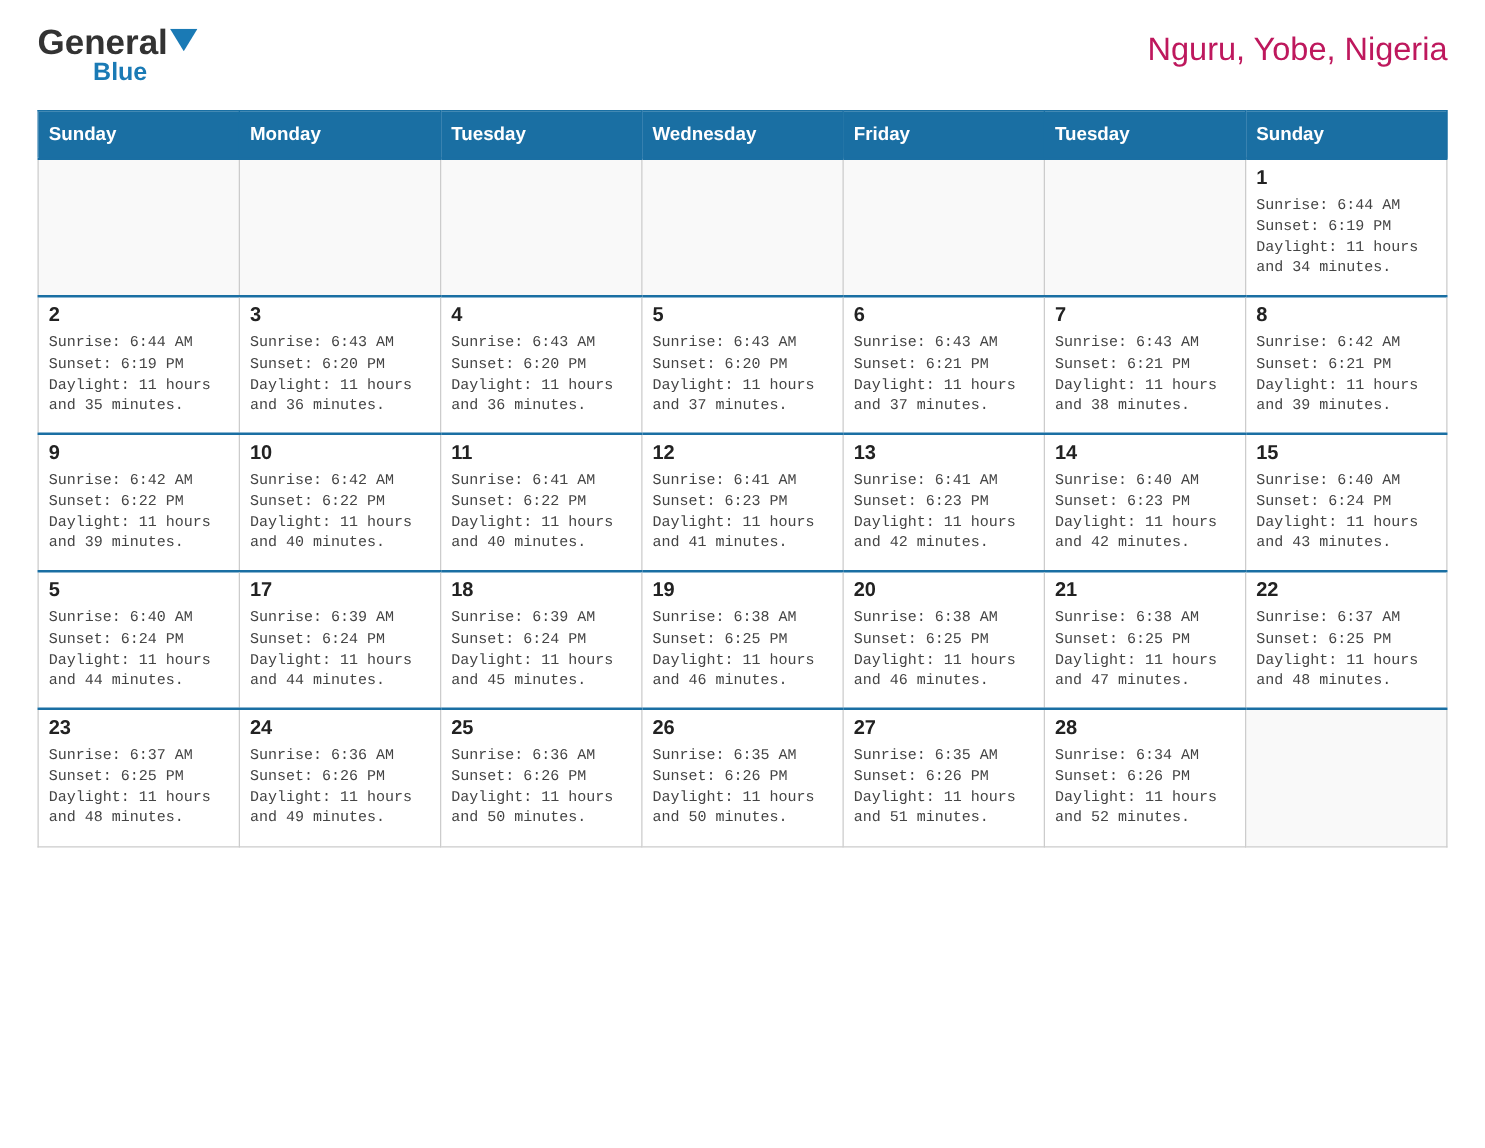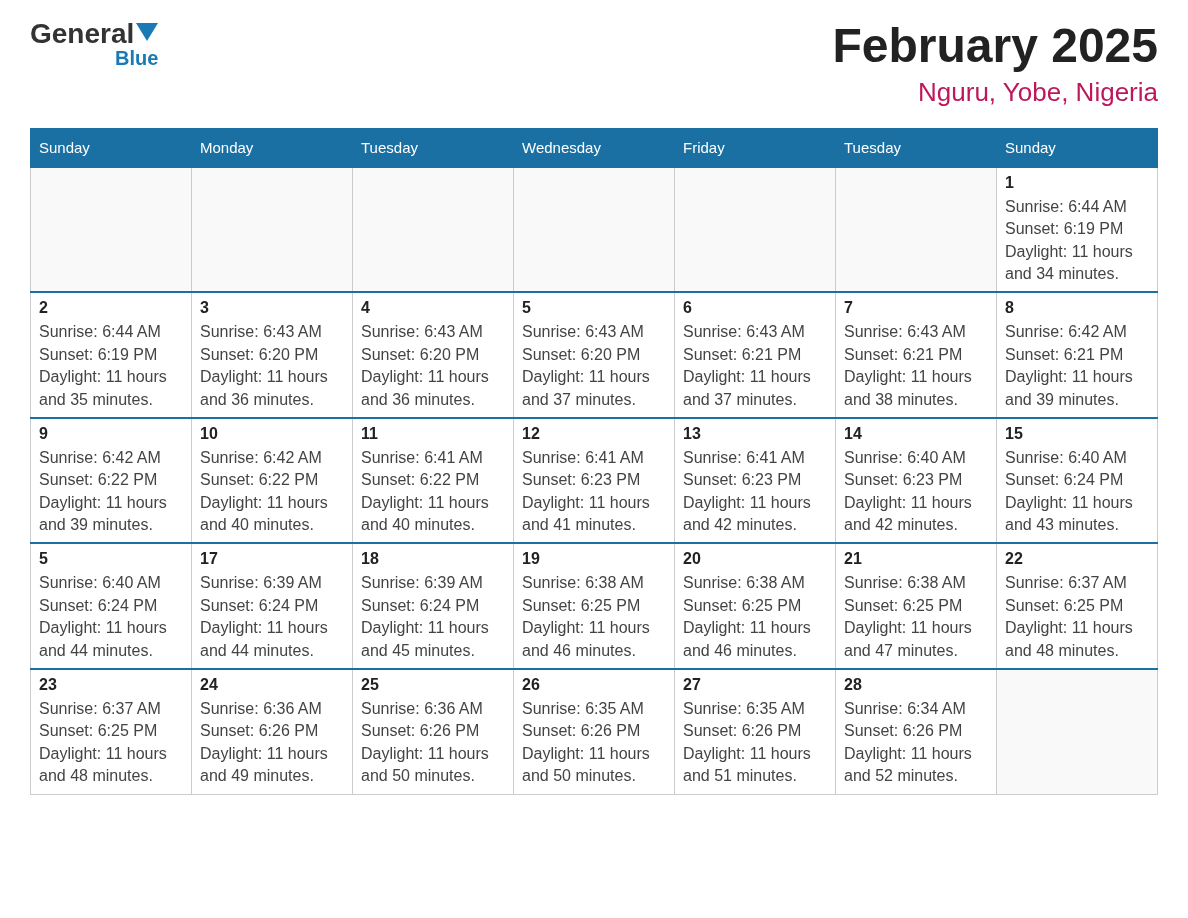--- a/index.html
+++ b/index.html
@@ -12,21 +12,21 @@
     }
     .header {
       display: flex;
       justify-content: space-between;
       align-items: flex-start;
       margin-bottom: 20px;
     }
     .logo {
       display: flex;
       flex-direction: column;
-      align-items: flex-end;
+      align-items: center;
     }
     .logo-text-general {
       font-size: 28px;
       font-weight: bold;
       color: #333;
       line-height: 1;
     }
     .logo-text-blue {
       font-size: 20px;
       font-weight: bold;
@@ -50,44 +50,45 @@
     }
     .calendar-table {
       width: 100%;
       border-collapse: collapse;
       border: 1px solid #999;
     }
     .calendar-table th {
       background-color: #1a6fa3;
       color: #fff;
       font-size: 15px;
-      font-weight: normal;
+      font-weight: bold;
       padding: 10px 8px;
       text-align: left;
       border: 1px solid #1a6fa3;
     }
     .calendar-table td {
       border: 1px solid #ccc;
       vertical-align: top;
       padding: 6px 8px;
       width: 14.28%;
       min-height: 110px;
       height: 110px;
     }
     .day-number {
       font-size: 16px;
       font-weight: bold;
       color: #222;
       display: block;
       margin-bottom: 4px;
     }
     .day-info {
-      font-size: 16px;
+      font-size: 12px;
       color: #444;
       line-height: 1.4;
+      font-family: Liberation Mono, monospace;
     }
     .empty-cell {
       background: #f9f9f9;
     }
     .week-row td {
       border-top: 2px solid #1a6fa3;
     }
   </style>
 </head>
 <body>
@@ -96,21 +97,20 @@
   <div class="logo">
     <div style="display:flex; align-items:center;">
       <span class="logo-text-general">General</span>
       <svg width="22" height="18" viewBox="0 0 22 18" style="margin-left:2px; margin-bottom:4px;">
         <polygon points="0,0 22,0 11,18" fill="#1a7ab5"></polygon>
       </svg>
     </div>
     <span class="logo-text-blue">Blue</span>
   </div>
   <div class="title-section">
-    <div class="calendar-title">February 2025</div>
     <div class="calendar-subtitle">Nguru, Yobe, Nigeria</div>
   </div>
 </div>
 
 <table class="calendar-table">
   <thead>
     <tr>
 
     <th>Sunday</th>
         <th>Monday</th>

